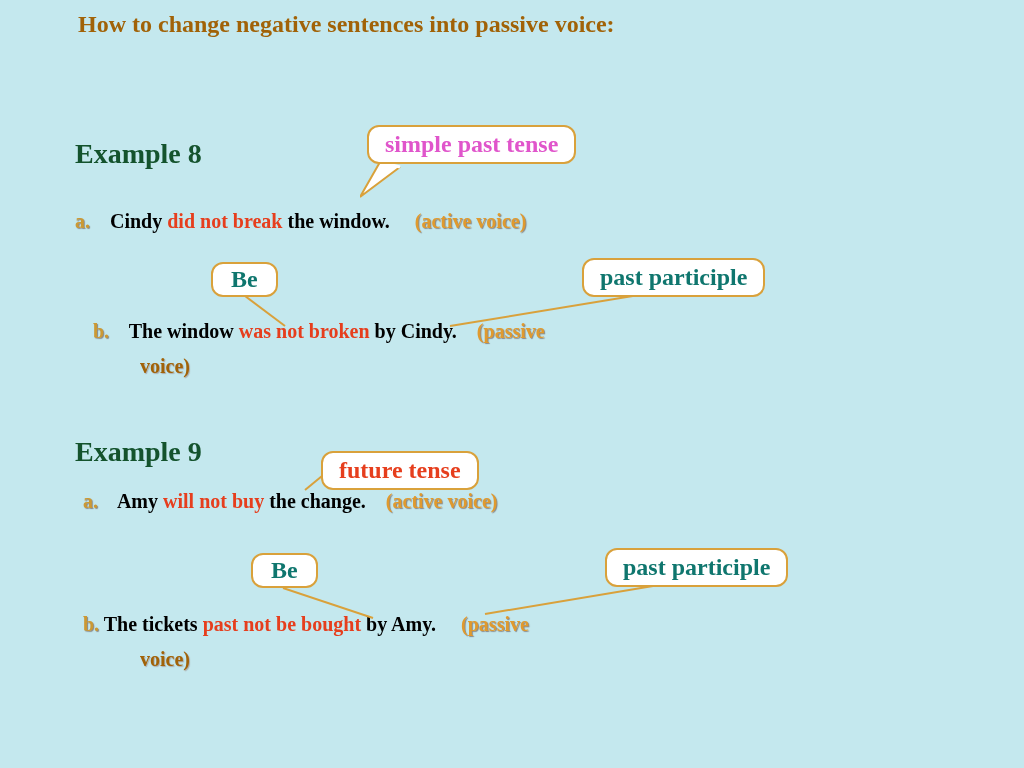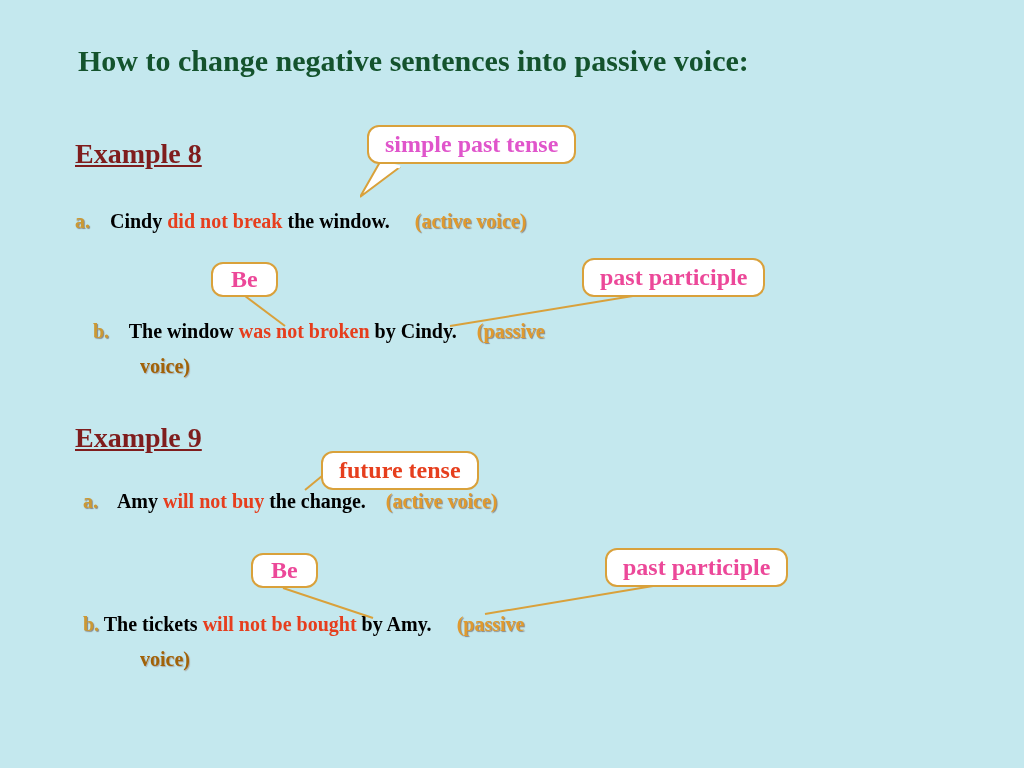--- a/index.html
+++ b/index.html
@@ -7,31 +7,30 @@
     padding: 0;
     width: 1024px;
     height: 768px;
     background: #c4e8ee;
     font-family: "Times New Roman", serif;
     position: relative;
     overflow: hidden;
   }
   .title {
     position: absolute;
-    top: 44px;
+    top: 11px;
     left: 78px;
-    font-size: 30px;
+    font-size: 24px;
     font-weight: bold;
-    color: #14532d;
+    color: #a16207;
   }
   .example-heading {
     font-size: 28px;
     font-weight: bold;
-    color: #7f1d1d;
-    text-decoration: underline;
+    color: #14532d;
     position: absolute;
   }
   .sentence {
     font-size: 20px;
     font-weight: bold;
     position: absolute;
   }
   .letter {
     color: #cc9933;
     text-shadow: 1px 1px 1px #888;
@@ -46,21 +45,21 @@
   .callout {
     position: absolute;
     border: 2px solid #d9a13b;
     background: #fff;
     border-radius: 12px;
     padding: 4px 16px;
     font-size: 24px;
     font-weight: bold;
     z-index: 3;
   }
-  .be-label { color: #ec4899; }
+  .be-label { color: #0f766e; }
   .pink-label { color: #e055cb; }
   .future-label { color: #e63e1d; }
   svg.pointer {
     position: absolute;
     z-index: 2;
     pointer-events: none;
   }
 </style>
 </head>
 <body>
@@ -107,21 +106,21 @@
   <span class="black"> </span>
   <span class="black">by Cindy.</span>
   <span class="black">&nbsp;&nbsp;</span>
   <span class="orange">(passive</span>
 </div>
 
 <div class="sentence" style="top:355px; left:140px;">
   <span class="voice-cont">voice)</span>
 </div>
 
-<div class="example-heading" style="top:422px; left:75px;">Example 9</div>
+<div class="example-heading" style="top:436px; left:75px;">Example 9</div>
 
 <div class="callout future-label" style="top:415px; left:321px;margin-top:36px;">future tense</div>
 <svg class="pointer" style="top:450px; left:300px;" width="80" height="50">
   <line x1="50" y1="3" x2="5" y2="40" stroke="#d9a13b" stroke-width="2"></line>
 </svg>
 
 <div class="sentence" style="top:490px; left:83px;">
   <span class="letter">a.</span>
   <span class="black">&nbsp;&nbsp;</span>
   <span class="black">Amy</span>
@@ -141,21 +140,21 @@
 <div class="callout be-label" style="top:548px; left:605px;">past participle</div>
 <svg class="pointer" style="top:584px; left:480px;" width="200" height="40">
   <line x1="185" y1="0" x2="5" y2="30" stroke="#d9a13b" stroke-width="2"></line>
 </svg>
 
 <div class="sentence" style="top:613px; left:83px;">
   <span class="letter">b.</span>
   <span class="black"> </span>
   <span class="black">The tickets</span>
   <span class="black"> </span>
-  <span class="red">will not be bought</span>
+  <span class="red">past not be bought</span>
   <span class="black"> </span>
   <span class="black">by Amy.</span>
   <span class="black">&nbsp;&nbsp;&nbsp;</span>
   <span class="orange">(passive</span>
 </div>
 <div class="sentence" style="top:648px; left:140px;">
   <span class="voice-cont">voice)</span>
 </div>
 
 </body></html>

